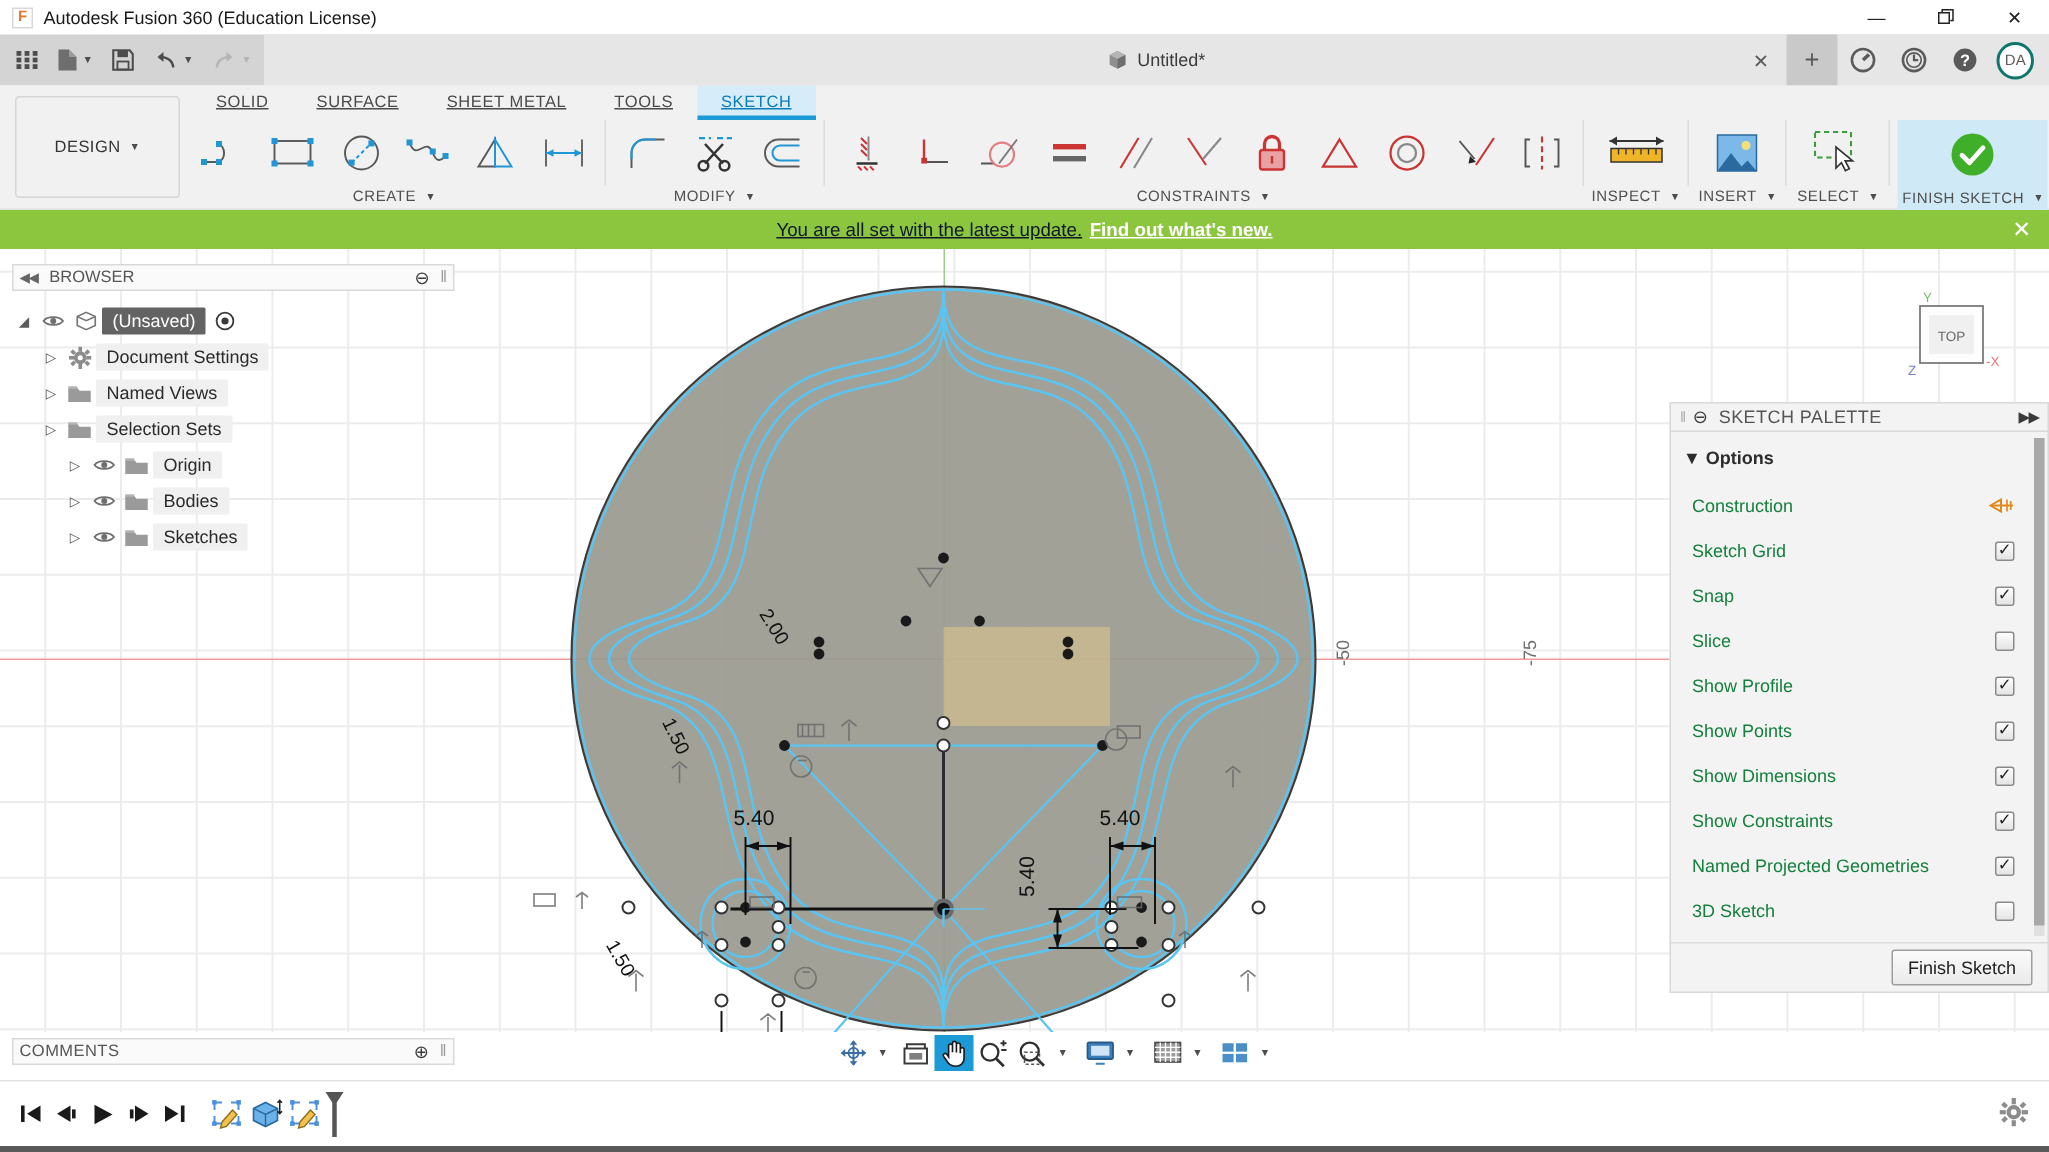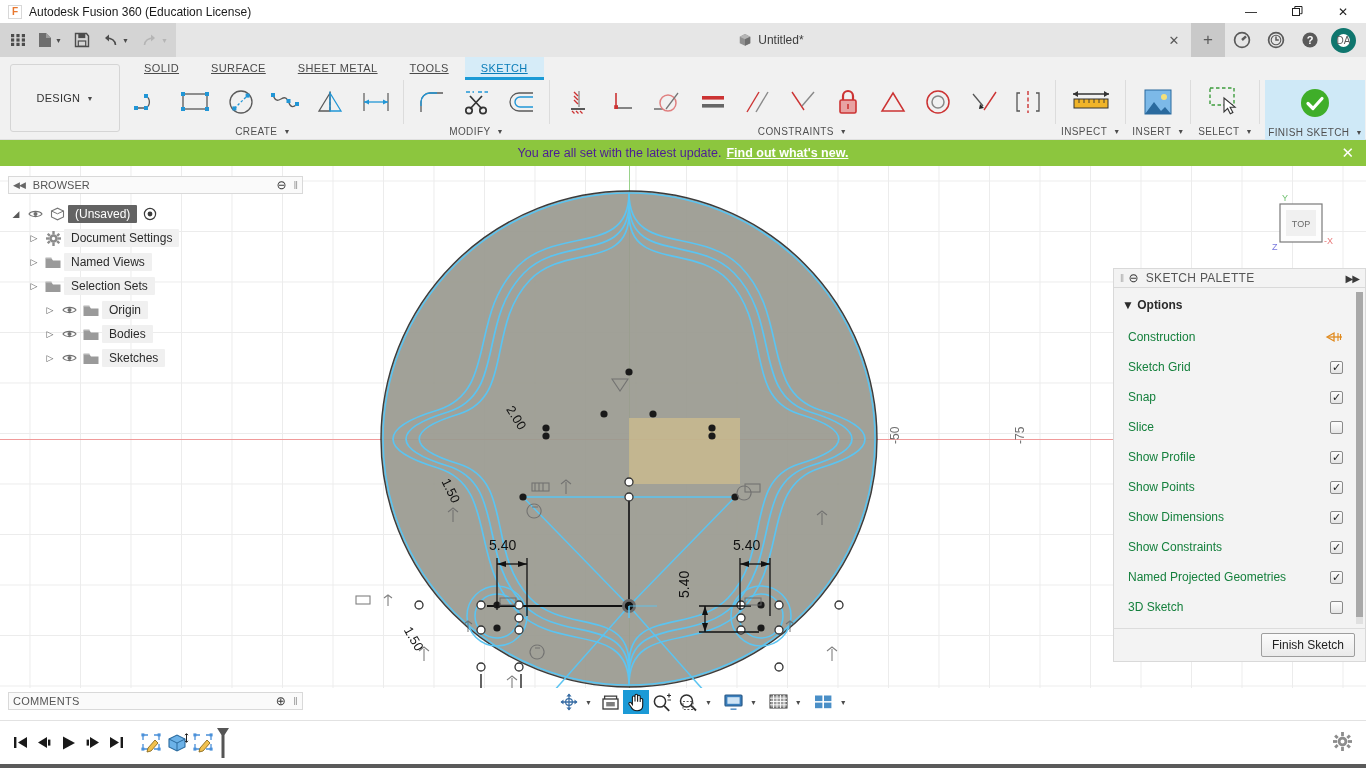--- a/index.html
+++ b/index.html
@@ -43,21 +43,21 @@
     display: flex; align-items: center; justify-content: center; position: relative; }
   .doctab { display: flex; align-items: center; gap: 6px; font-size: 12px; color: #3c3c3c; }
   .doc-cube { width: 14px; height: 14px; }
   .qbar-right { position: absolute; right: 0; top: 0; height: 34px;
     display: flex; align-items: center; gap: 0; }
   .qr-btn { width: 34px; height: 34px; display: flex; align-items: center;
     justify-content: center; color: #5a5a5a; }
   .qr-plus { background: #c9c9c9; }
   .avatar {
     width: 25px; height: 25px; border-radius: 50%; background: #fff;
-    border: 6px solid #0f766e; color: #5a5a5a; font-size: 10px;
+    border: 2px solid #0f766e; color: #5a5a5a; font-size: 10px;
     display: flex; align-items: center; justify-content: center; margin: 0 10px 0 4px;
   }
 
   
   .ribbon {
     position: absolute; top: 57px; left: 0; width: 1366px; height: 83px;
     background: #f1f1f1; border-bottom: 1px solid #e0e0e0;
   }
   .design-box {
     position: absolute; left: 10px; top: 7px; width: 110px; height: 68px;
@@ -85,21 +85,21 @@
   .finish-box {
     background: #cfe9f7; height: 60px; width: 100px;
     display: flex; flex-direction: column; align-items: center; justify-content: center;
   }
 
   
   .banner {
     position: absolute; top: 140px; left: 0; width: 1366px; height: 26px;
     background: #8cc63e; display: flex; align-items: center; justify-content: center;
   }
-  .banner-txt { font-size: 12.5px; color: #4c1d95; }
+  .banner-txt { font-size: 12.5px; color: #0f172a; text-decoration: underline; }
   .banner-link { font-size: 12.5px; color: #fff; font-weight: bold; margin-left: 5px; }
   .banner-x {
     position: absolute; right: 12px; top: 4px; font-size: 15px; color: #fff;
   }
 
   
   .canvas {
     position: absolute; top: 166px; left: 0; width: 1366px; height: 522px;
     background: #ffffff; overflow: hidden;
   }

